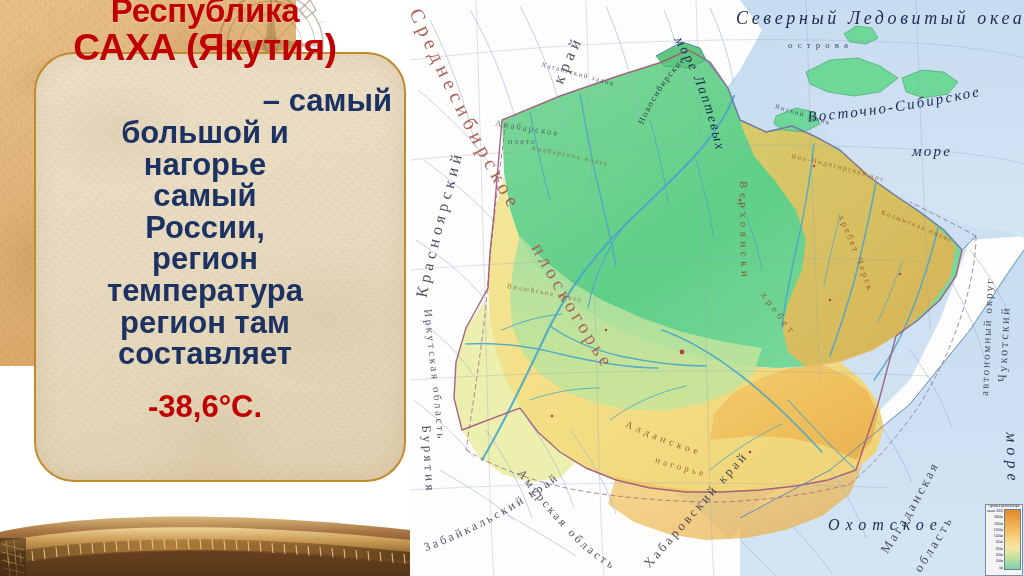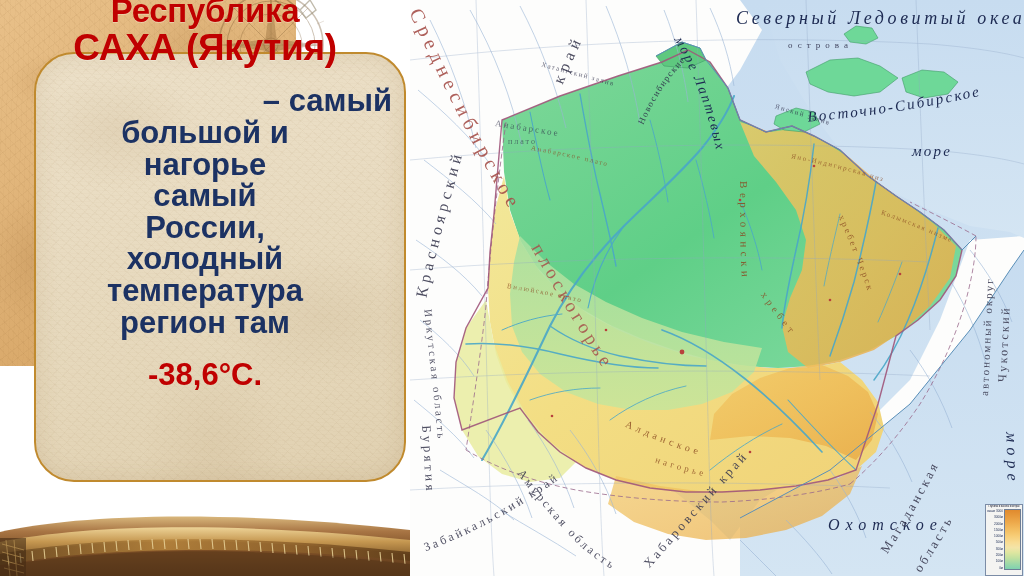--- a/index.html
+++ b/index.html
@@ -230,23 +230,24 @@
     <div id="info-card"></div>
 
     <div id="text-block">
       <span class="ttl">Республика</span>
       <span class="ttl2">САХА (Якутия)</span>
       <span class="bdy l1">– самый</span>
       <span class="bdy">большой и</span>
       <span class="bdy">нагорье</span>
       <span class="bdy">самый</span>
       <span class="bdy">России,</span>
-      <span class="bdy">холодный</span>
+      <span class="bdy">регион</span>
       <span class="bdy">температура</span>
       <span class="bdy">регион там</span>
+      <span class="bdy">составляет</span>
       <span class="temp">-38,6°C.</span>
     </div>
 
     <div class="brass-strip">
       <svg viewBox="0 0 410 62" preserveAspectRatio="none" style="width:410px;height:62px;display:block">
         <defs>
           <linearGradient id="bg1" x1="0" y1="0" x2="0" y2="1">
             <stop offset="0" stop-color="#d9b77c"></stop>
             <stop offset=".25" stop-color="#a87544"></stop>
             <stop offset=".55" stop-color="#7d4f26"></stop>

